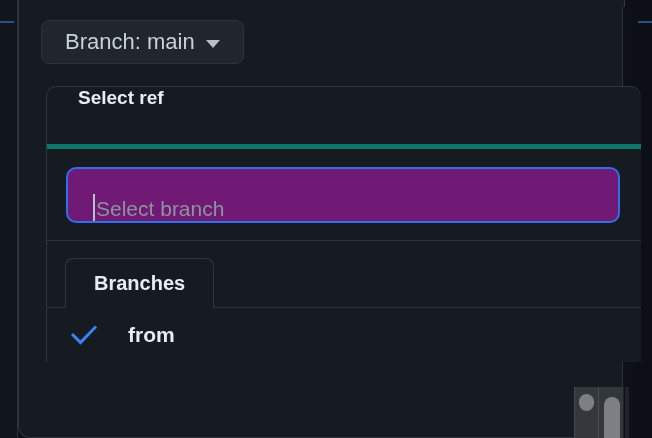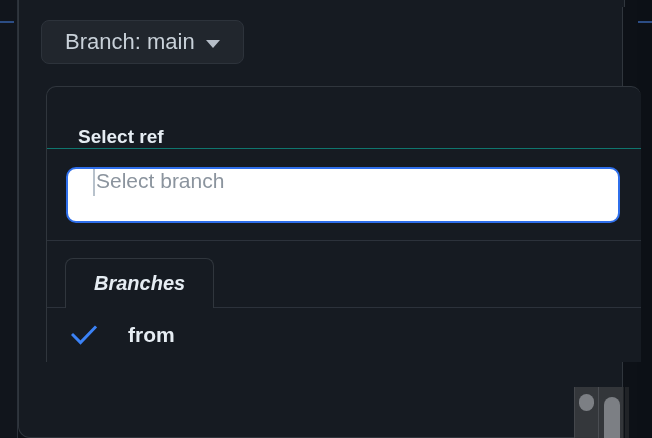--- a/index.html
+++ b/index.html
@@ -125,43 +125,43 @@
     border: 1px solid #30363d;
     border-right: none;
     border-bottom: none;
     border-radius: 10px 10px 0 0;
     overflow: hidden;
   }
 
   .select-ref-header {
     height: 62px;
     display: flex;
-    align-items: flex-end;
+    align-items: flex-start;
     padding: 0 31px;
-    border-bottom: 1px solid #0f766e;
+    border-bottom: 5px solid #0f766e;
   }
   .select-ref-header-title {
     font-size: 19px;
     font-weight: bold;
     color: #e6edf3;
   }
 
   
   .search-row {
     padding: 18px 21px 17px 19px;
     border-bottom: 1px solid #2c323b;
   }
   .search-field {
     position: relative;
     height: 56px;
-    background: #ffffff;
+    background: #701a75;
     border: 2px solid #2f6feb;
     border-radius: 10px;
     display: flex;
-    align-items: flex-start;
+    align-items: flex-end;
     padding: 0 12px 0 25px;
     cursor: text;
   }
   .text-caret {
     width: 2px;
     height: 27px;
     background: #b8c2cc;
     flex: 0 0 auto;
   }
   .search-placeholder {
@@ -171,21 +171,20 @@
     white-space: nowrap;
   }
 
   
   .tab-bar {
     display: flex;
     align-items: flex-end;
     height: 67px;
     padding-left: 18px;
     border-bottom: 1px solid #2c323b;
-    font-style: italic;
   }
   .tab {
     height: 50px;
     display: flex;
     align-items: center;
     padding: 0 28px;
     font-size: 20px;
     cursor: pointer;
     user-select: none;
     position: relative;

